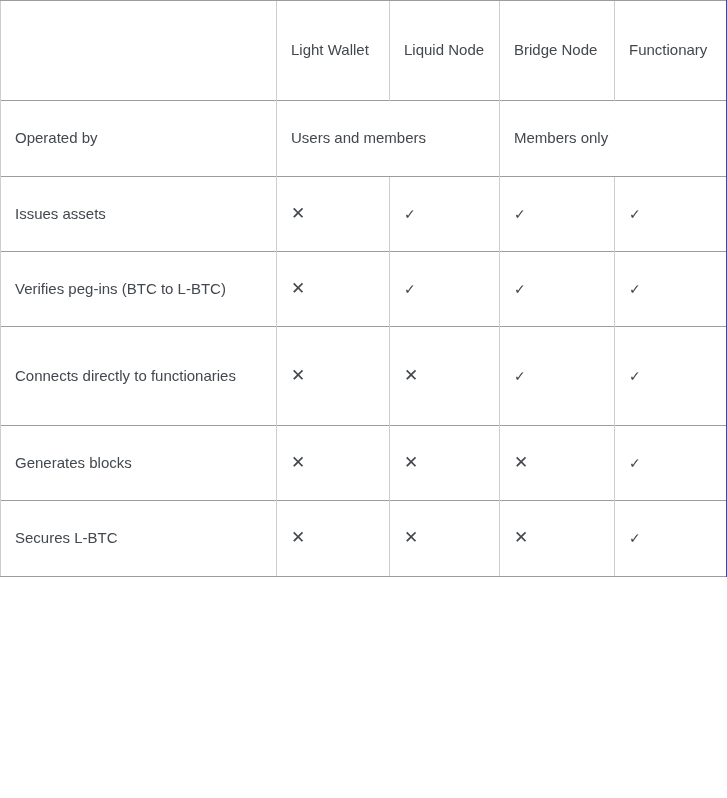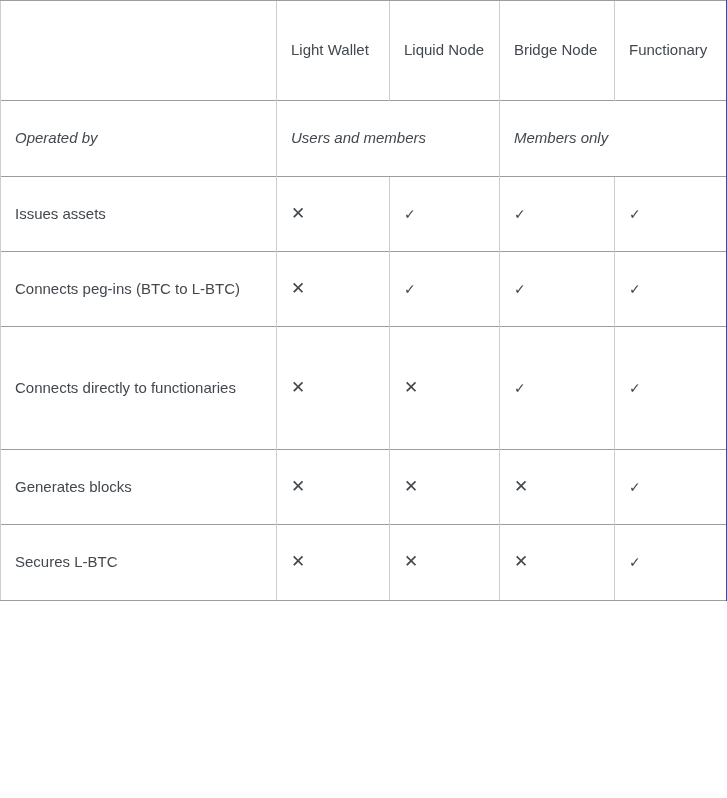--- a/index.html
+++ b/index.html
@@ -31,23 +31,23 @@
   }
   table.compare th:last-child,
   table.compare td:last-child {
     border-right: 3px solid #1d4ed8;
   }
   table.compare tr:last-child th,
   table.compare tr:last-child td {
     border-bottom: 1px solid #9c9c9c;
   }
   tr.header-row    { height: 100px; }
-  tr.operated-row  { height: 76px; font-style: italic;  }
+  tr.operated-row  { height: 76px;  }
   tr.feature-row   { height: 75px;  }
-  tr.feature-tall  { height: 123px;  }
+  tr.feature-tall  { height: 99px;  }
   tr.feature-last  { height: 76px;  }
 
   .col-header {
     font-weight: bold;
     overflow-wrap: anywhere;
     word-break: break-word;
   }
   .row-label {
     font-weight: bold;
   }
@@ -96,21 +96,21 @@
 
     <tr class="feature-row">
       <th class="row-label">Issues assets</th>
       <td><span class="mark cross">✕</span></td>
       <td><span class="mark check">✓</span></td>
       <td><span class="mark check">✓</span></td>
       <td><span class="mark check">✓</span></td>
     </tr>
 
     <tr class="feature-row">
-      <th class="row-label">Connects peg-ins (BTC to L-BTC)</th>
+      <th class="row-label">Verifies peg-ins (BTC to L-BTC)</th>
       <td><span class="mark cross">✕</span></td>
       <td><span class="mark check">✓</span></td>
       <td><span class="mark check">✓</span></td>
       <td><span class="mark check">✓</span></td>
     </tr>
 
     <tr class="feature-tall">
       <th class="row-label">Connects directly to functionaries</th>
       <td><span class="mark cross">✕</span></td>
       <td><span class="mark cross">✕</span></td>

